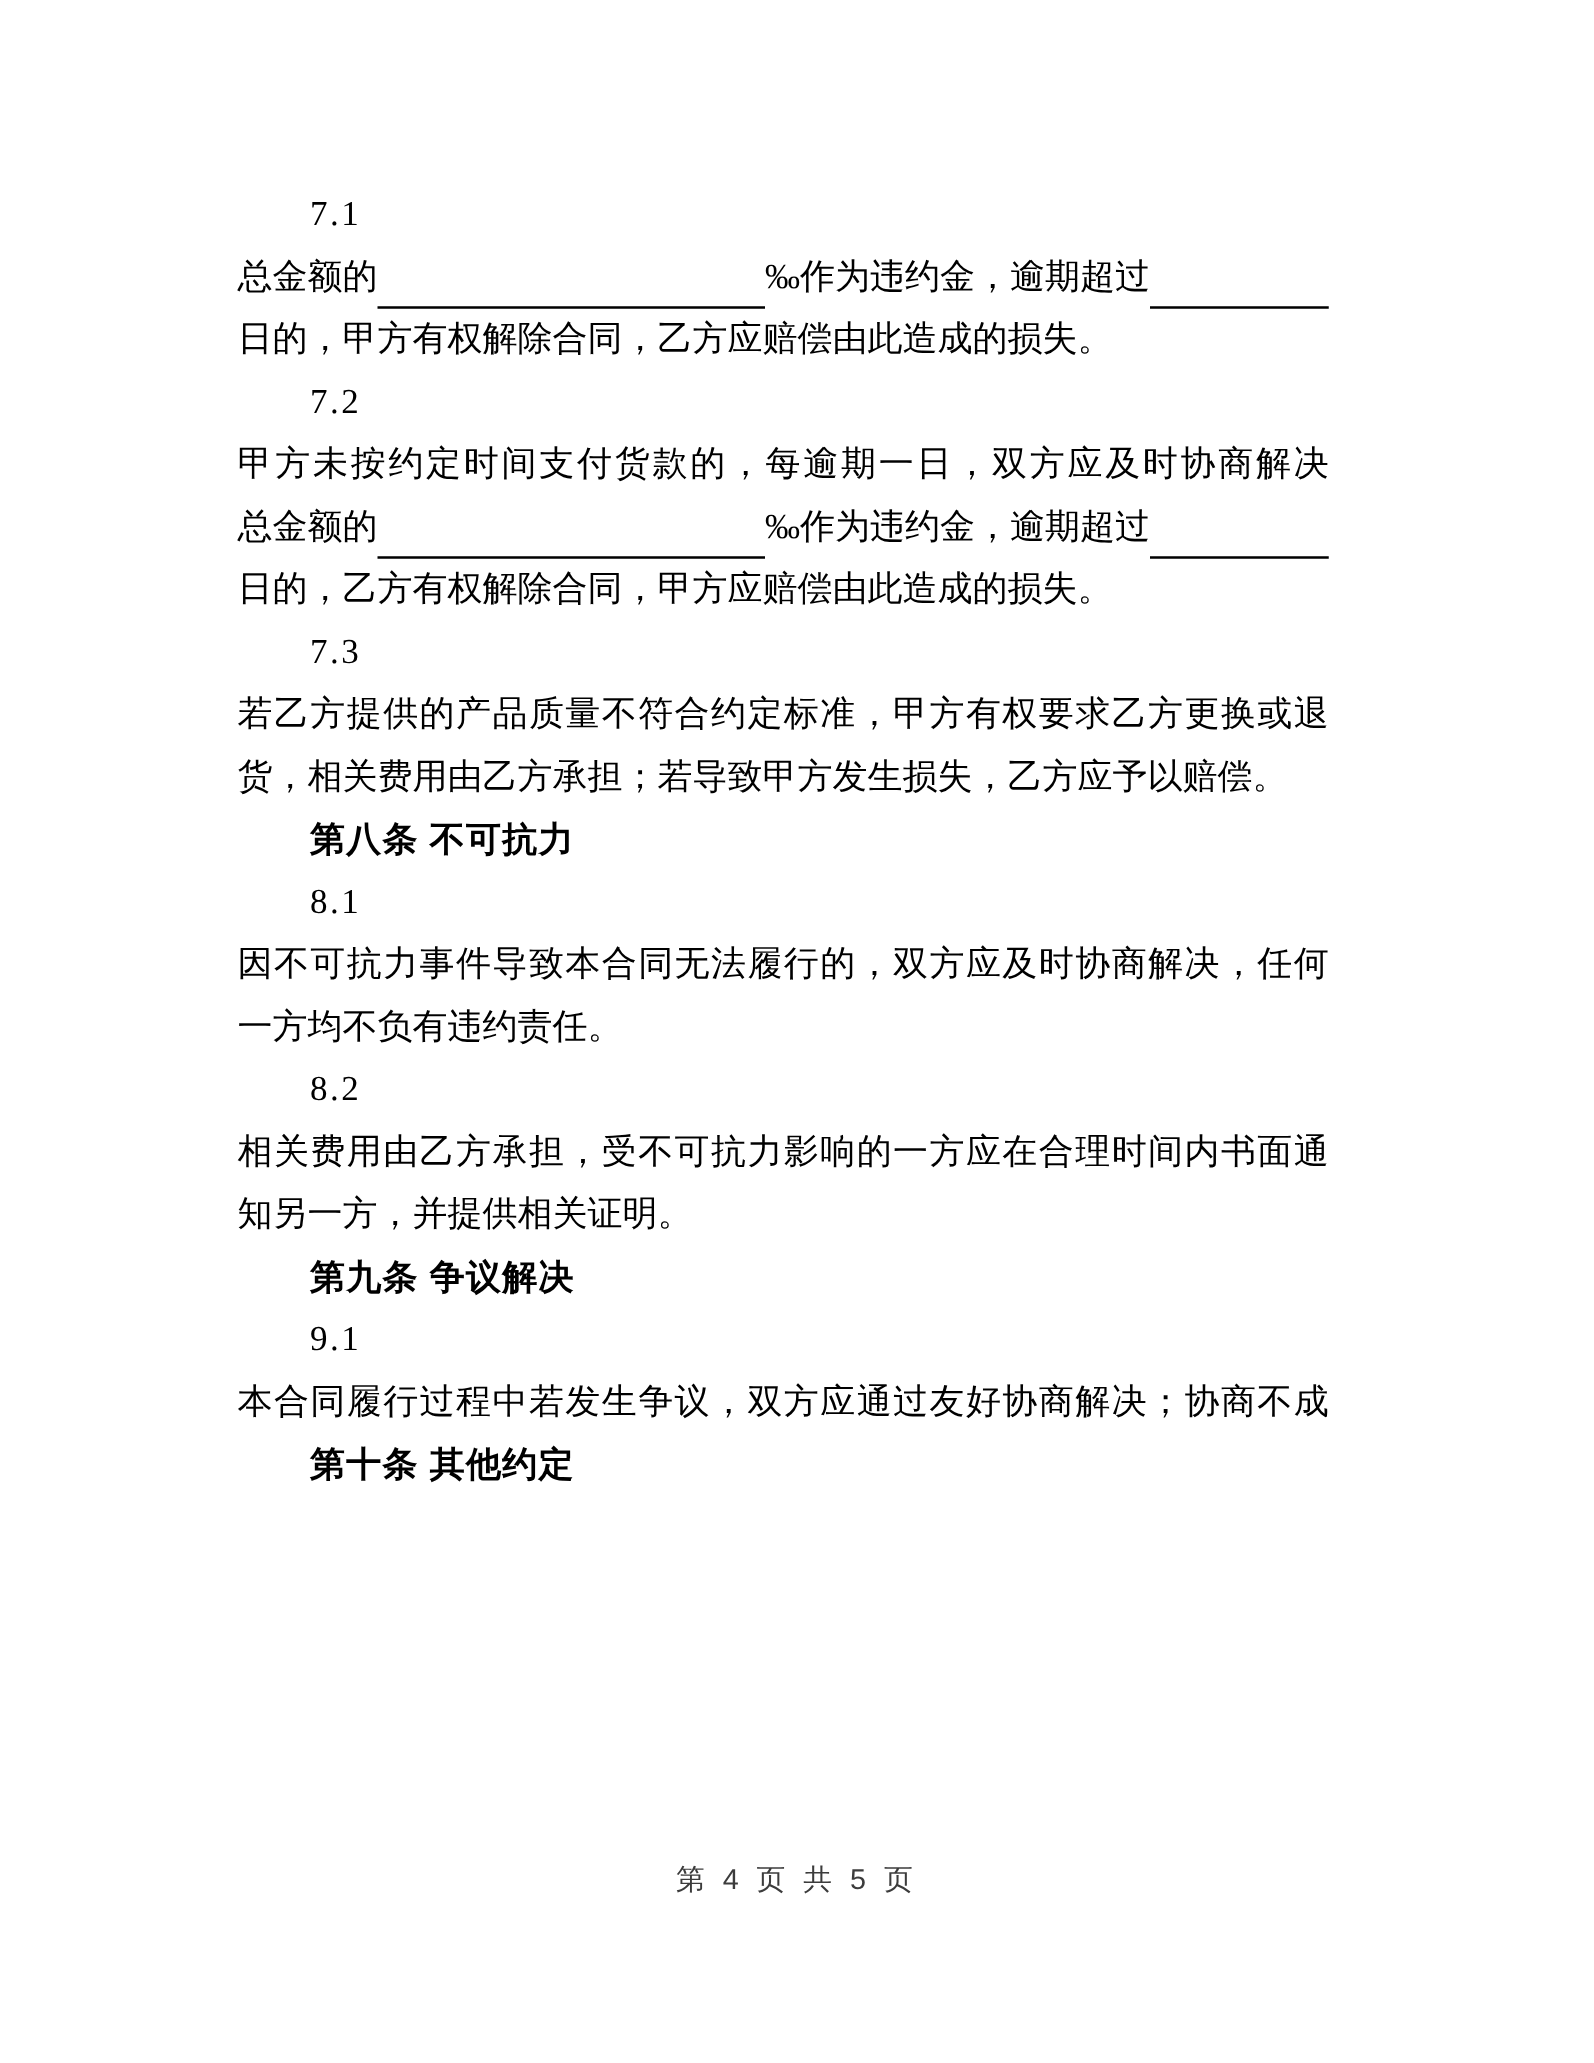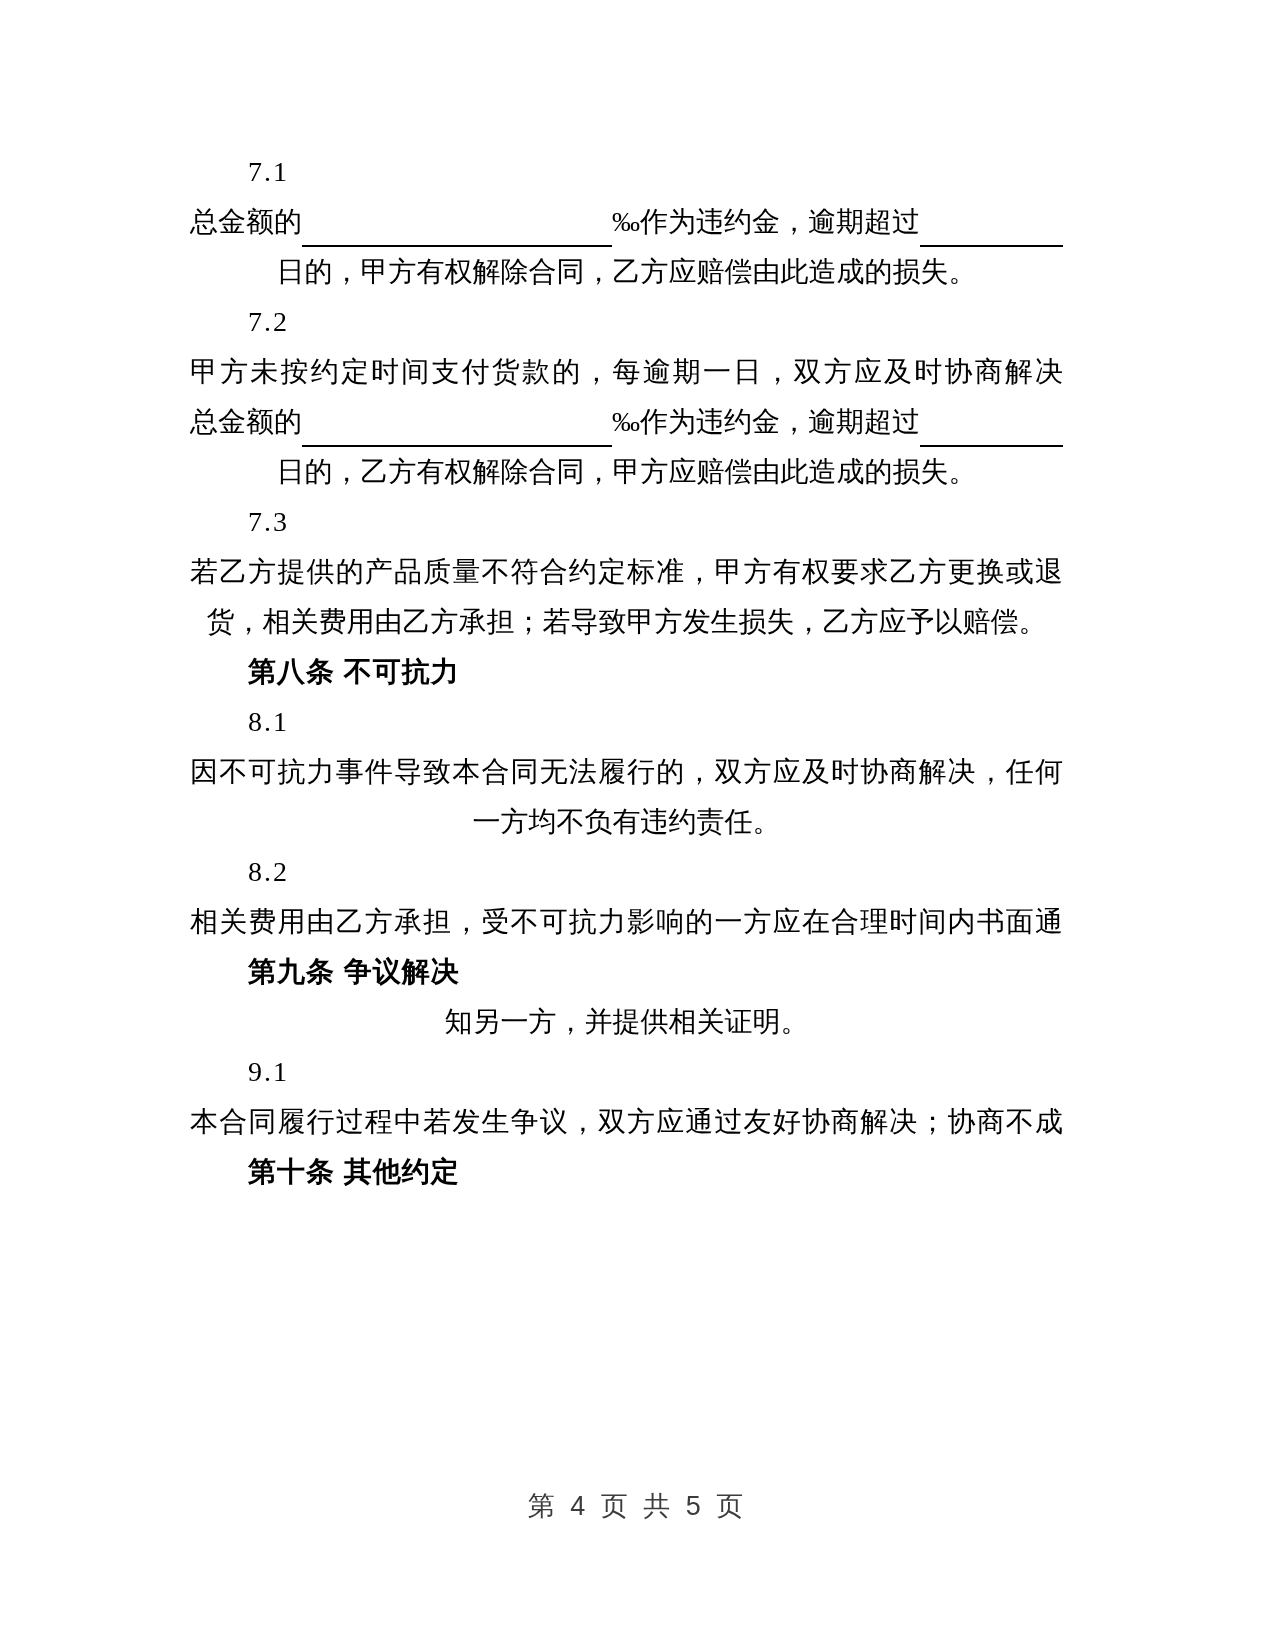--- a/index.html
+++ b/index.html
@@ -27,37 +27,37 @@
     white-space: nowrap;
   }
   .num { padding-left: 58px; letter-spacing: 2px; }
   .heading {
     padding-left: 58px;
     font-weight: bold;
     font-family: "Liberation Sans", "DejaVu Sans", sans-serif;
     letter-spacing: 1px;
   }
   .just { text-align: justify; text-align-last: justify; text-justify: inter-character; }
-  .end { text-align: center; }
+  .end { text-align: left; }
   .blanks { display: flex; align-items: flex-end; }
   .seg-text { display: block; line-height: 50px; }
   .seg-blank {
     display: block;
     height: 42px;
     border-bottom: 2px solid #000000;
   }
   .seg-blank.grow { flex: 1 1 auto; }
   .footer {
     position: absolute;
     left: 0; top: 1488px;
     width: 100%;
     text-align: center;
     font-family: "Liberation Sans", "DejaVu Sans", sans-serif;
     font-weight: normal;
-    font-size: 27px;
+    font-size: 23px;
     color: #3c3c3c;
     letter-spacing: 4px;
   }
 </style>
 </head>
 <body>
 
 <div class="page">
   <div class="content">
       <div class="line num">7.1</div>
@@ -79,22 +79,22 @@
       <div class="line end">日的，乙方有权解除合同，甲方应赔偿由此造成的损失。</div>
       <div class="line num">7.3</div>
       <div class="line just">若乙方提供的产品质量不符合约定标准，甲方有权要求乙方更换或退</div>
       <div class="line end">货，相关费用由乙方承担；若导致甲方发生损失，乙方应予以赔偿。</div>
       <div class="line heading">第八条 不可抗力</div>
       <div class="line num">8.1</div>
       <div class="line just">因不可抗力事件导致本合同无法履行的，双方应及时协商解决，任何</div>
       <div class="line end">一方均不负有违约责任。</div>
       <div class="line num">8.2</div>
       <div class="line just">相关费用由乙方承担，受不可抗力影响的一方应在合理时间内书面通</div>
+      <div class="line end">知另一方，并提供相关证明。</div>
       <div class="line heading">第九条 争议解决</div>
-      <div class="line end">知另一方，并提供相关证明。</div>
       <div class="line num">9.1</div>
       <div class="line just">本合同履行过程中若发生争议，双方应通过友好协商解决；协商不成</div>
       <div class="line heading">第十条 其他约定</div>
     </div>
   <div class="footer">
     <span>第 4 页 共 5 页</span>
   </div>
 </div>
 
 </body></html>

